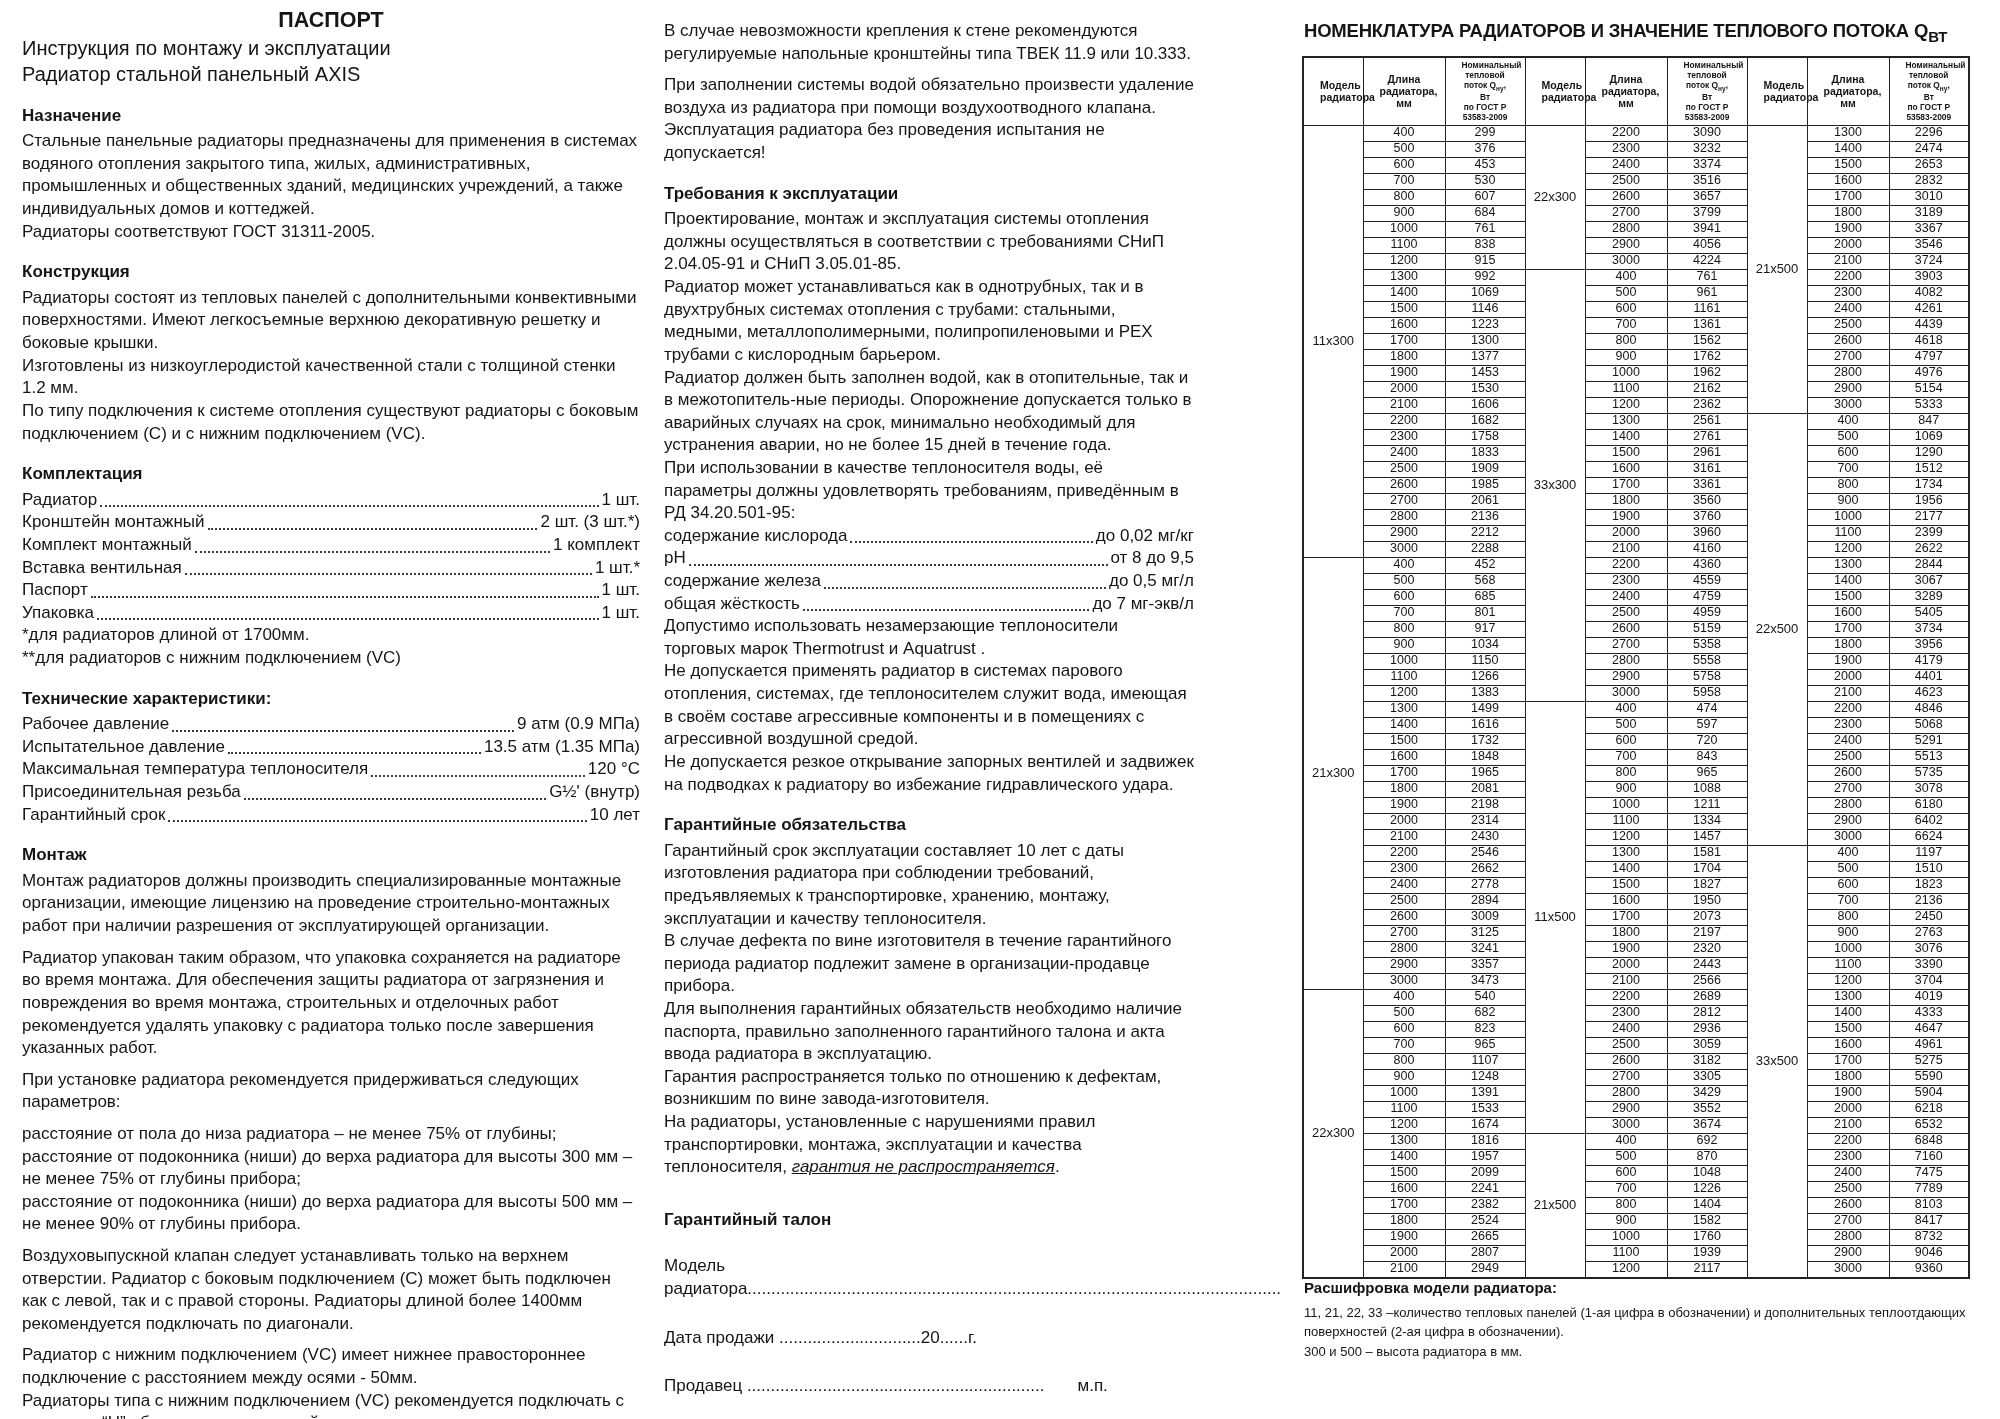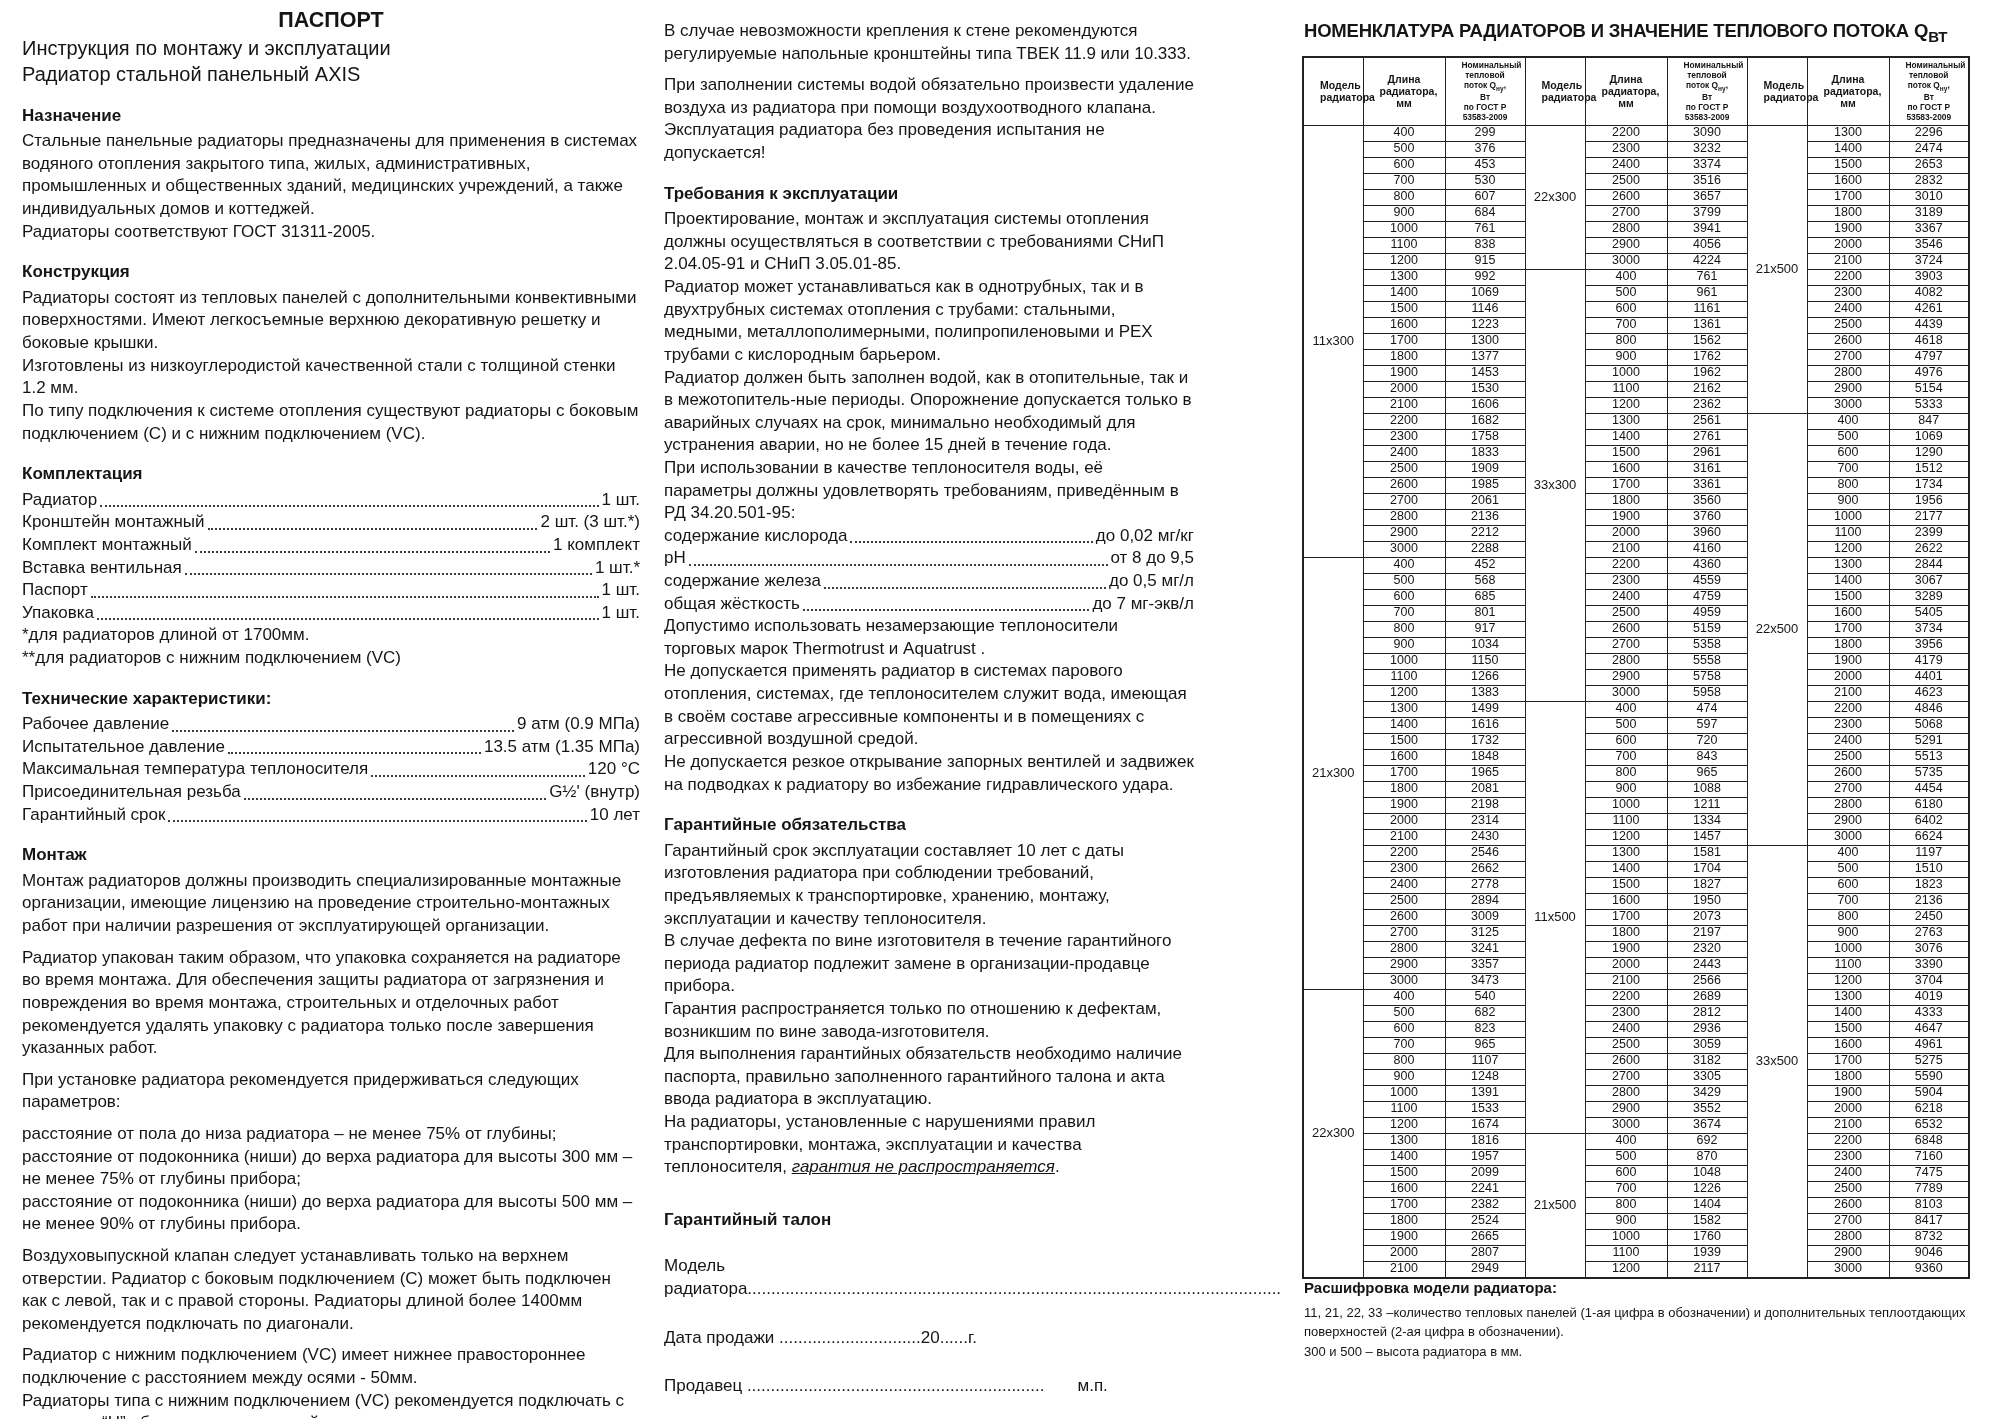--- a/index.html
+++ b/index.html
@@ -161,22 +161,22 @@
       <span class="dfill"></span>
       <span class="val">до 7 мг-экв/л</span>
     </div>
   <p>Допустимо использовать незамерзающие теплоносители торговых марок Thermotrust и Aquatrust .</p>
   <p>Не допускается применять радиатор в системах парового отопления, системах, где теплоносителем служит вода, имеющая в своём составе агрессивные компоненты и в помещениях с агрессивной воздушной средой.</p>
   <p>Не допускается резкое открывание запорных вентилей и задвижек на подводках к радиатору во избежание гидравлического удара.</p>
 
   <div class="sec-head">Гарантийные обязательства</div>
   <p>Гарантийный срок эксплуатации составляет 10 лет с даты изготовления радиатора при соблюдении требований, предъявляемых к транспортировке, хранению, монтажу, эксплуатации и качеству теплоносителя.</p>
   <p>В случае дефекта по вине изготовителя в течение гарантийного периода радиатор подлежит замене в организации-продавце прибора.</p>
+  <p>Для выполнения гарантийных обязательств необходимо наличие паспорта, правильно заполненного гарантийного талона и акта ввода радиатора в эксплуатацию.</p>
   <p>Гарантия распространяется только по отношению к дефектам, возникшим по вине завода-изготовителя.</p>
-  <p>Для выполнения гарантийных обязательств необходимо наличие паспорта, правильно заполненного гарантийного талона и акта ввода радиатора в эксплуатацию.</p>
   <p><span>На радиаторы, установленные с нарушениями правил транспортировки, монтажа, эксплуатации и качества теплоносителя, </span><span class="em-underline">гарантия не распространяется</span><span>.</span></p>
 
   <div class="sec-head" style="margin-top:30px;">Гарантийный талон</div>
   <div class="cp cp-first">Модель радиатора.................................................................................................................</div>
   <div class="cp">Дата продажи ..............................20......г.</div>
   <div class="cp">Продавец ...............................................................       м.п.</div>
 
 </div>
 
 <div class="col col-right">
@@ -541,21 +541,21 @@
           <td>965</td>
           <td>2600</td>
           <td>5735</td>
         </tr>
         <tr>
           <td>1800</td>
           <td>2081</td>
           <td>900</td>
           <td>1088</td>
           <td>2700</td>
-          <td>4454</td>
+          <td>3078</td>
         </tr>
         <tr>
           <td>1900</td>
           <td>2198</td>
           <td>1000</td>
           <td>1211</td>
           <td>2800</td>
           <td>6180</td>
         </tr>
         <tr>

